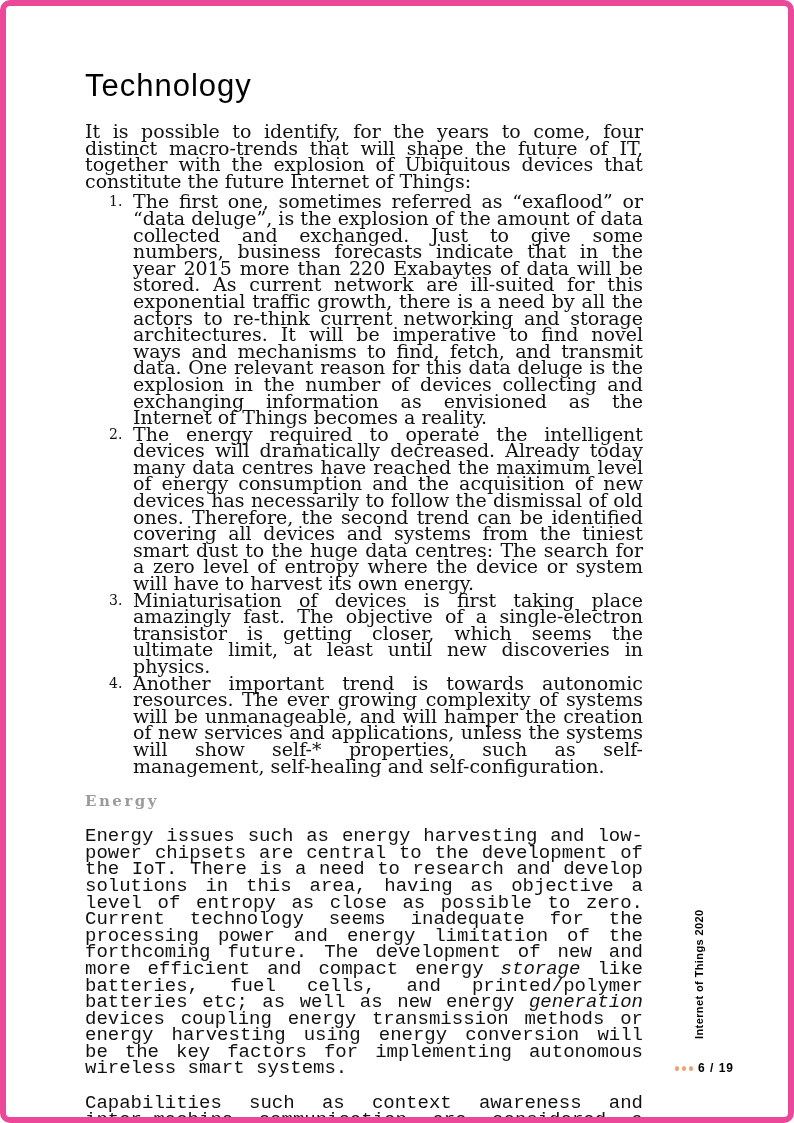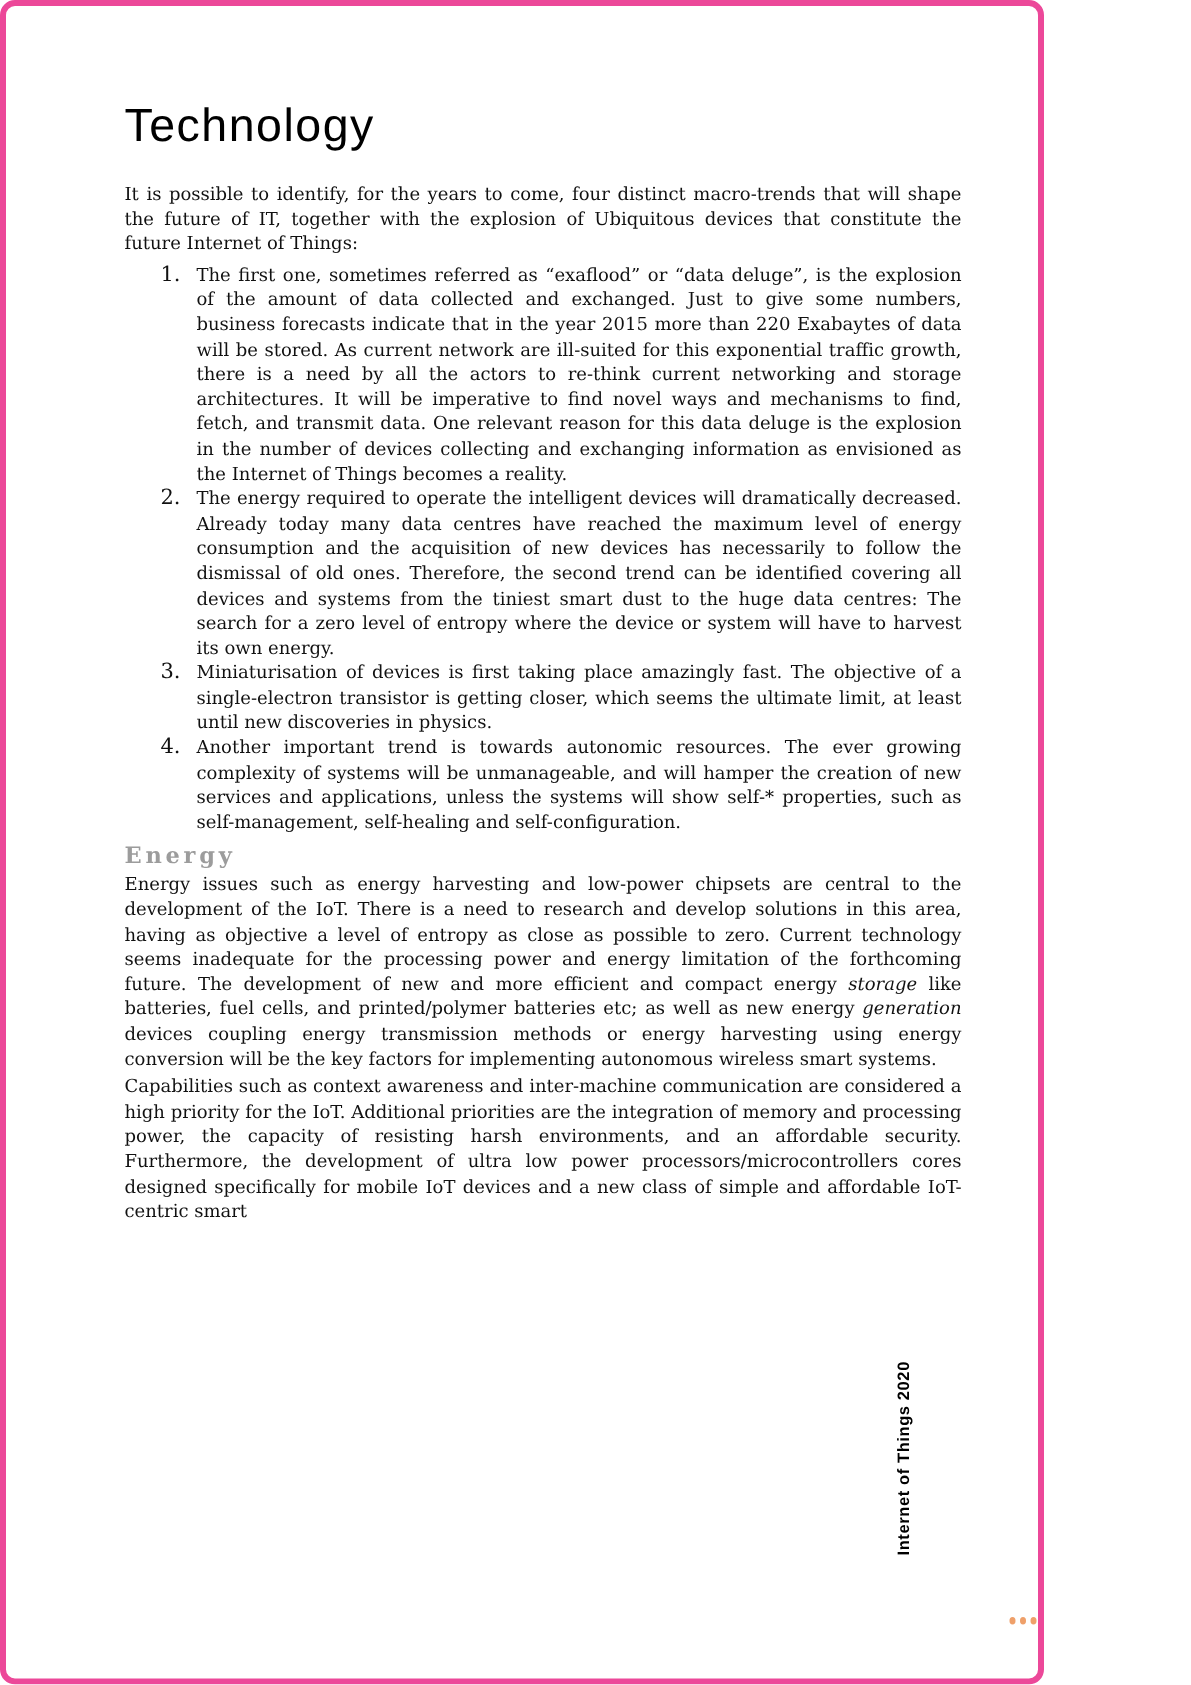--- a/index.html
+++ b/index.html
@@ -1,21 +1,21 @@
 <!DOCTYPE html>
 <html><head>
 <meta charset="utf-8">
 <style>
   html,body { margin:0; padding:0; background:#fff; }
   .page {
     position:relative;
-    width:696px; height:1123px;
+    width:794px; height:1123px;
     box-sizing:border-box;
     background:#ffffff;
-    border:4px solid #ec4899;
+    border:6px solid #ec4899;
     border-radius:10px;
     overflow:hidden;
     font-family:"DejaVu Serif", serif;
     color:#111111;
   }
   .content {
     position:absolute;
     left:79px; top:63px;
     width:558px;
   }
@@ -30,21 +30,21 @@
   }
   .h2-subtitle {
     margin:2px 0 0 0;
     font-family:"DejaVu Serif", serif;
     font-weight:bold;
     font-size:25px;
     line-height:28px;
     color:#8b1111;
   }
   p, .trend-text {
-    font-size:12px;
+    font-size:19px;
     line-height:16.6px;
     text-align:justify;
     margin:0;
   }
   .intro { margin-top:21px; }
   .trends {
     list-style:none;
     margin:4px 0 0 0;
     padding:0;
   }
@@ -59,30 +59,30 @@
   .trend-text { flex:1; }
   .h2-section {
     margin:17px 0 0 0;
     font-family:"DejaVu Serif", serif;
     font-weight:bold;
     font-size:24px;
     line-height:27px;
     color:#8b1111;
   }
   .h3-subhead {
-    margin:5px 0 0 0;
+    margin:18px 0 0 0;
     font-family:"DejaVu Serif", serif;
     font-weight:bold;
     font-size:15px;
     line-height:18px;
     letter-spacing:2.5px;
     color:#9c9c9c;
   }
   .h3-later { margin-top:15px; }
-  .body-p { margin-top:2px; }
+  .body-p { margin-top:18px;font-family:Liberation Mono, monospace; }
   .vertical-title {
     position:absolute;
     right:83px;
     top:893px;
     height:140px;
     writing-mode:vertical-rl;
     transform:rotate(180deg);
     font-family:"Liberation Sans", sans-serif;
     font-weight:bold;
     font-size:11px;

